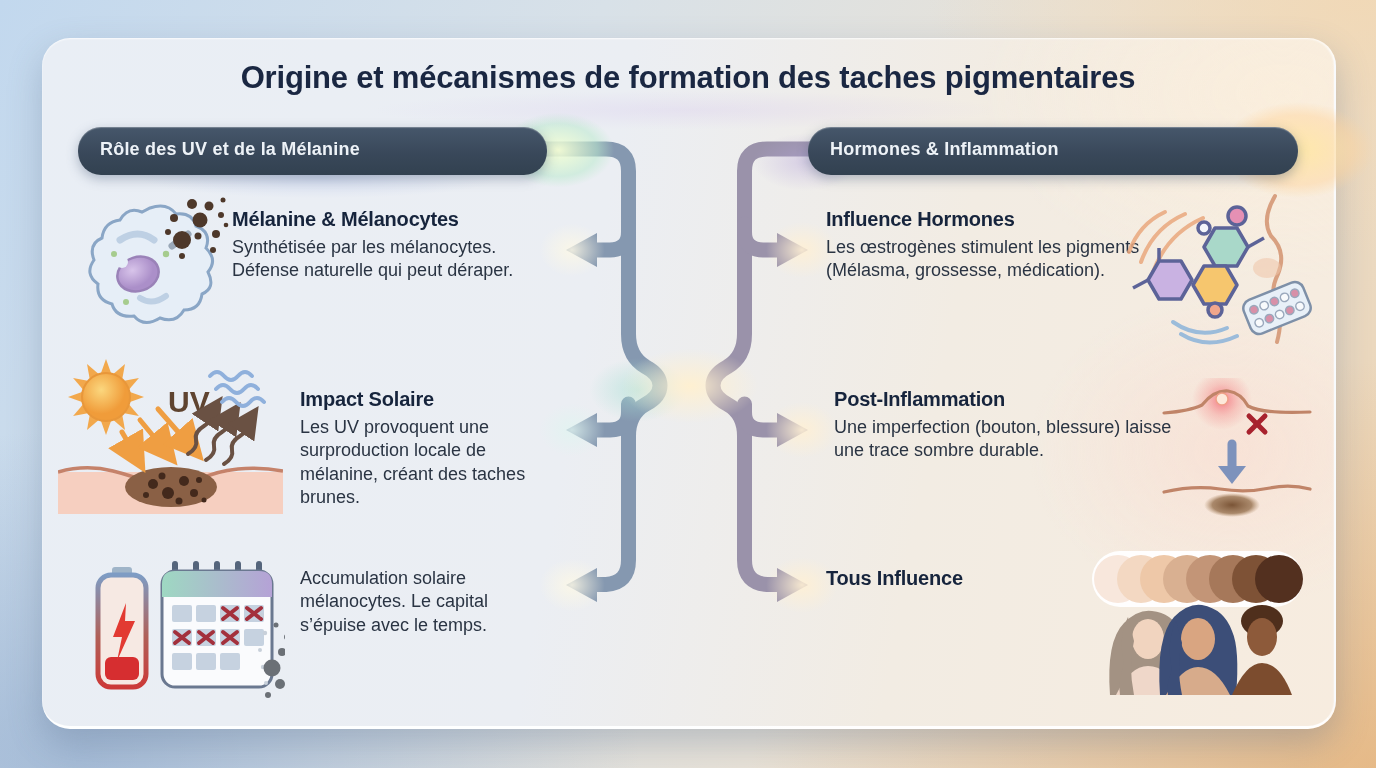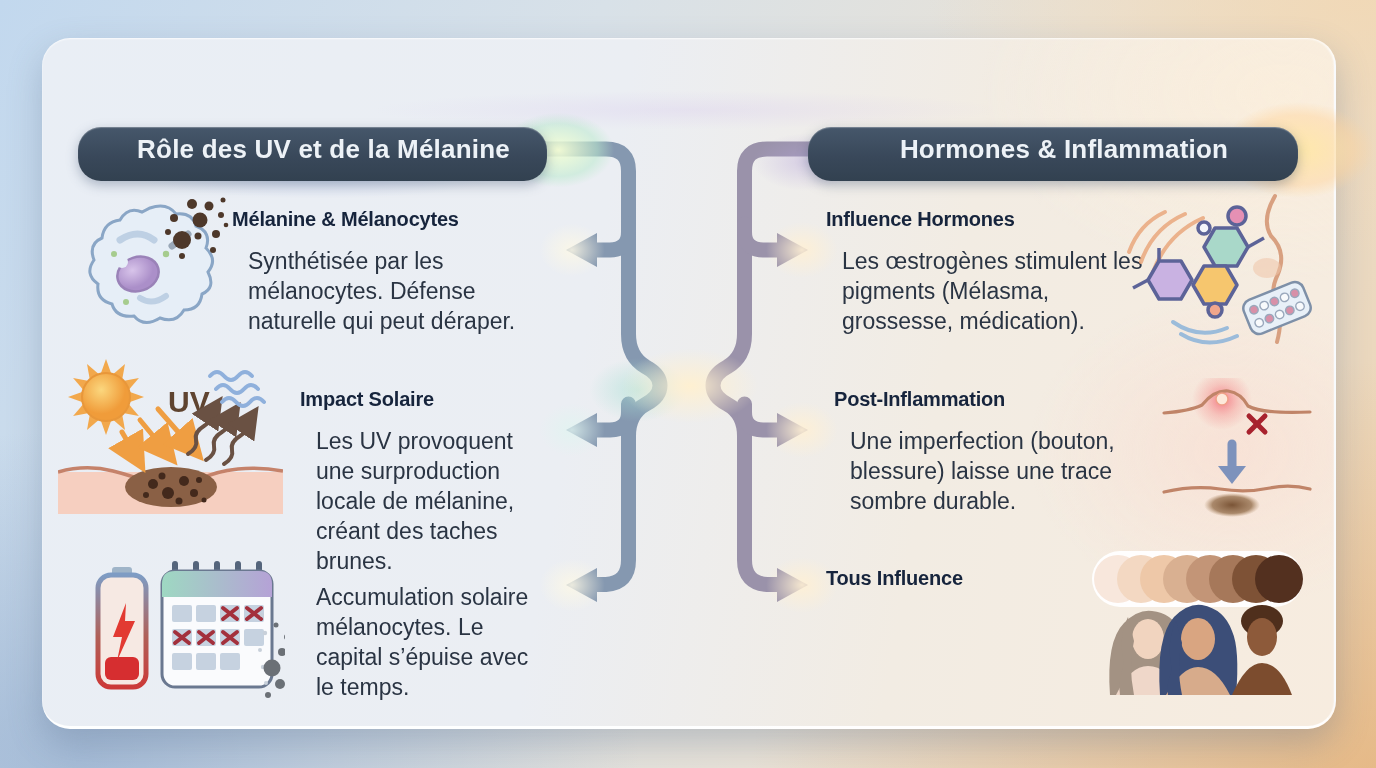--- a/index.html
+++ b/index.html
@@ -37,33 +37,32 @@
       radial-gradient(42px 34px at 572px 585px, rgba(252,248,230,.85), transparent 78%),
       radial-gradient(46px 36px at 802px 250px, rgba(255,240,212,.9), transparent 78%),
       radial-gradient(46px 36px at 802px 430px, rgba(255,240,212,.9), transparent 78%),
       radial-gradient(46px 36px at 802px 585px, rgba(255,240,212,.9), transparent 78%);
   }
   .main-title{
     position:absolute;left:42px;top:60px;width:1292px;margin:0;text-align:center;
     font-size:31px;font-weight:700;color:#1a2742;letter-spacing:-.2px;
   }
   .pill{
-    position:absolute;top:127px;height:54px;line-height:45px;border-radius:23px;
+    position:absolute;top:127px;height:48px;line-height:45px;border-radius:23px;
     background:linear-gradient(180deg,#46576b 0%,#39485a 55%,#324150 100%);
-    color:#edf2f7;font-size:26px;font-weight:700;padding-left:22px;box-sizing:border-box;
+    color:#edf2f7;font-size:18px;font-weight:700;padding-left:22px;box-sizing:border-box;
     box-shadow:0 4px 12px rgba(58,78,108,.35), inset 0 1px 1px rgba(255,255,255,.28);
     letter-spacing:.2px;
-    text-align:center;
   }
   .pill-left{left:78px;width:469px;}
   .pill-right{left:808px;width:490px;}
   svg.connector{position:absolute;left:0;top:0;}
   .item{position:absolute;}
   .item h3{margin:0 0 5px 0;font-size:20px;font-weight:700;color:#16243c;letter-spacing:-.2px;}
-  .item p{margin:16px;font-size:23px;line-height:1.3;color:#2a3443;}
+  .item p{margin:0;font-size:18px;line-height:1.3;color:#2a3443;}
   .icon-box{position:absolute;}
 </style>
 </head>
 <body>
 
 <div id="canvas">
   <div class="card"></div>
 
   <svg class="connector" width="1376" height="768" viewBox="0 0 1376 768">
     <g fill="none" stroke="#8598b0" stroke-width="15" stroke-linecap="round" stroke-linejoin="round">
@@ -83,20 +82,21 @@
     </g>
     <g fill="#9a92aa">
       <polygon points="777,233 777,267 808,250"></polygon>
       <polygon points="777,413 777,447 808,430"></polygon>
       <polygon points="777,568 777,602 808,585"></polygon>
     </g>
   </svg>
 
   <div class="glow-overlay"></div>
 
+  <h1 class="main-title">Origine et mécanismes de formation des taches pigmentaires</h1>
 
   <div class="pill pill-left">Rôle des UV et de la Mélanine</div>
   <div class="pill pill-right">Hormones &amp; Inflammation</div>
 
   <div class="icon-box" style="left:70px;top:190px">
     <svg width="160" height="140" viewBox="0 0 160 140">
       <defs>
         <radialGradient id="nuc" cx="40%" cy="35%">
             <stop offset="0%" stop-color="#d8c4ea"></stop>
             <stop offset="100%" stop-color="#ab8fc9"></stop>

